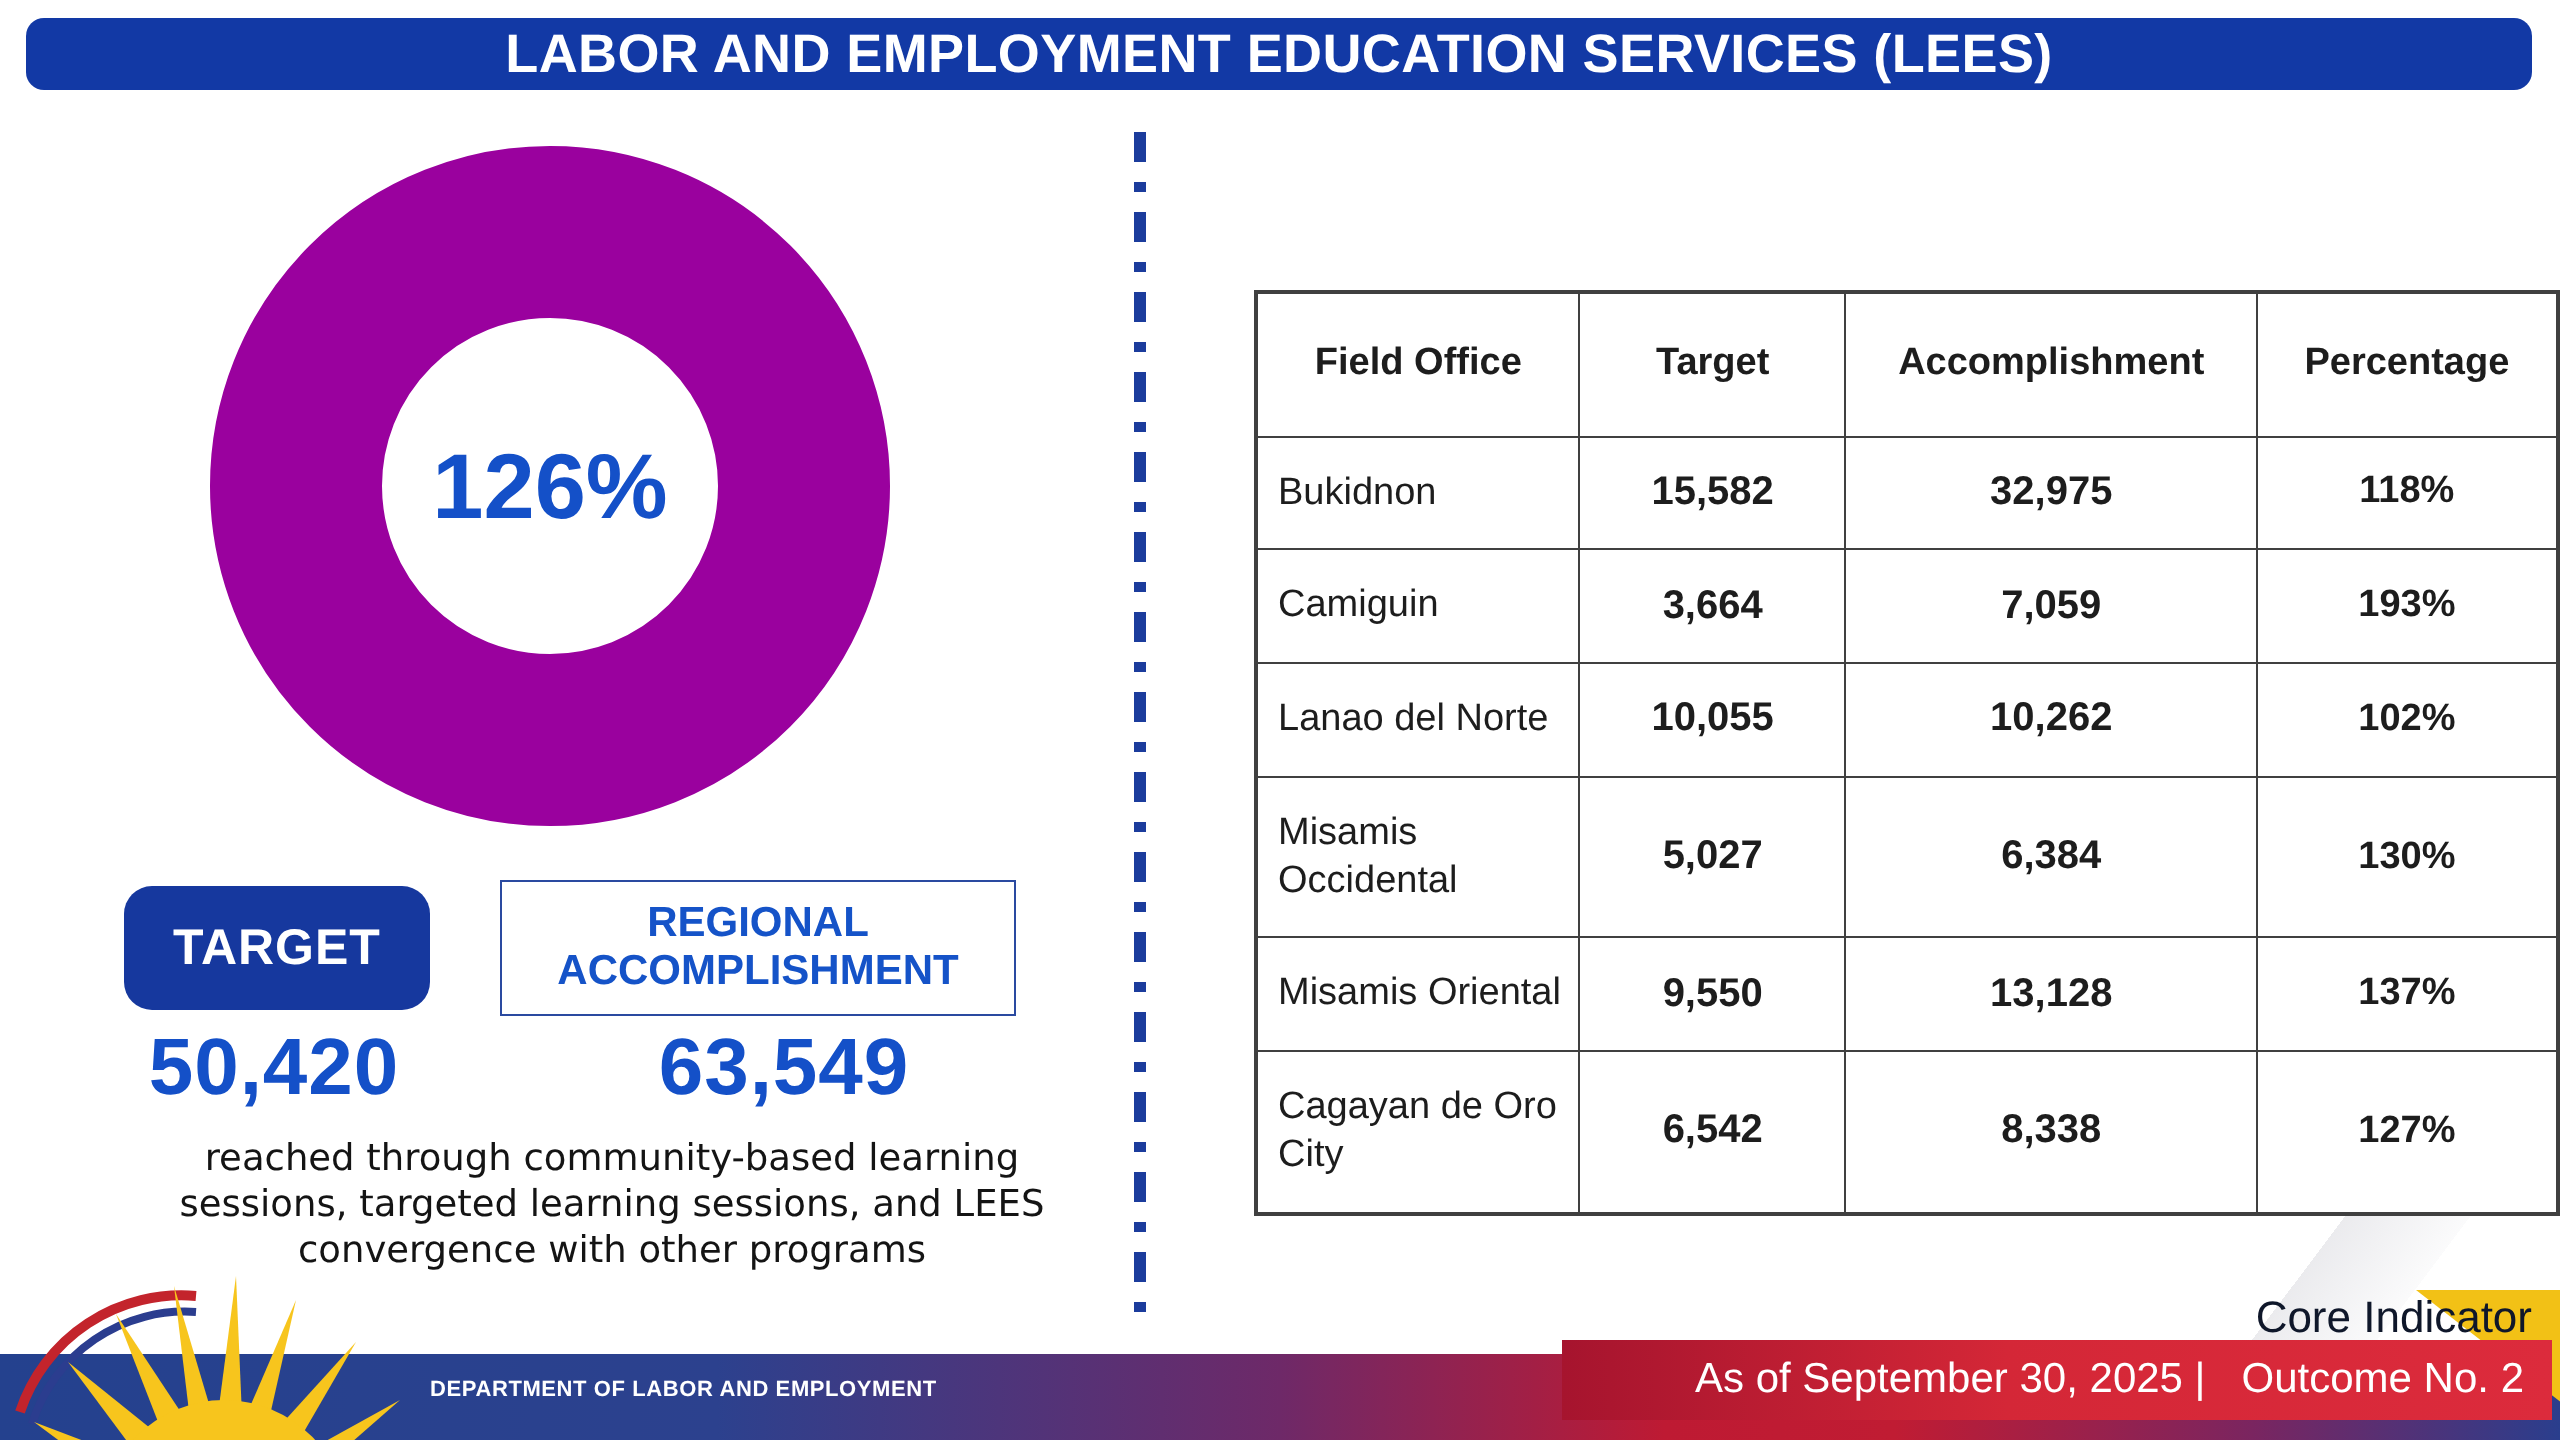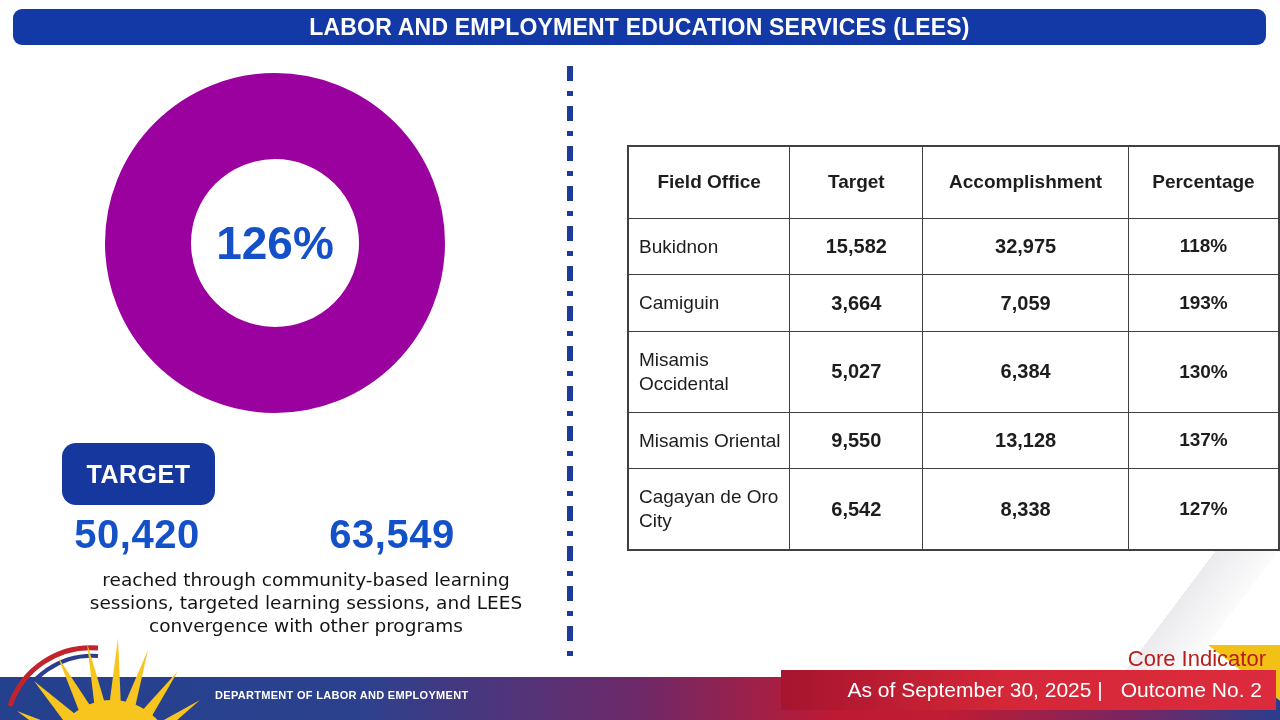--- a/index.html
+++ b/index.html
@@ -2,21 +2,21 @@
 <html><head>
 <meta charset="utf-8">
 <style>
   html,body{margin:0;padding:0;background:#ffffff;}
   #page{position:relative;width:1280px;height:720px;overflow:hidden;background:#ffffff;
         font-family:"Liberation Sans",sans-serif;}
 
   
   .banner{position:absolute;left:13px;top:9px;width:1253px;height:36px;background:#1239A5;
           border-radius:9px;display:flex;align-items:center;justify-content:center;}
-  .banner span{color:#ffffff;font-size:23px;font-weight:700;letter-spacing:.2px;}
+  .banner span{color:#ffffff;font-size:27px;font-weight:700;letter-spacing:.2px;}
 
   
   .donut{position:absolute;left:105px;top:73px;width:340px;height:340px;box-sizing:border-box;
          border:86px solid #9A019E;border-radius:50%;}
   .donut-label{position:absolute;left:105px;top:73px;width:340px;height:340px;
          display:flex;align-items:center;justify-content:center;
          font-size:46px;font-weight:700;color:#1450C8;}
 
   
   .target-btn{position:absolute;left:62px;top:443px;width:153px;height:62px;background:#16389E;
@@ -54,21 +54,21 @@
              padding-right:6px !important;line-height:1.25;}
   .td-num{font-size:20px;font-weight:700;text-align:center;}
   .td-pct{font-size:19px;font-weight:700;text-align:center;}
   .td-total-label{font-size:20px;font-weight:400;}
 
   
   .corner-swoosh{position:absolute;right:0;top:548px;width:250px;height:130px;z-index:0;
       background:linear-gradient(127deg,transparent 54%,rgba(205,205,212,.40) 54%,rgba(232,232,236,.18) 72%,transparent 72%);}
   .yellow-corner{position:absolute;right:0;top:645px;width:72px;height:60px;background:#F2C116;
       clip-path:polygon(0 0,100% 0,100% 93%);z-index:2;}
-  .core-indicator{position:absolute;right:14px;top:646px;font-size:22px;color:#b91c1c;z-index:3;}
+  .core-indicator{position:absolute;right:14px;top:646px;font-size:22px;color:#0f172a;z-index:3;}
 
   
   .footer-bar{position:absolute;left:0;top:677px;width:1280px;height:43px;z-index:1;
       background:linear-gradient(90deg,#24418E 0%,#2C418E 28%,#6E2968 50%,#BE1A33 65%,#C01C33 74%,#7A2560 88%,#2A3E8D 100%);}
   .dept{position:absolute;left:215px;top:689px;z-index:3;color:#ffffff;font-size:11px;
       font-weight:700;letter-spacing:.3px;}
   .date-band{position:absolute;left:781px;top:670px;width:495px;height:40px;z-index:3;
       background:linear-gradient(90deg,#A6142E 0%,#D42737 45%,#DC2B3C 100%);
       display:flex;align-items:center;justify-content:flex-end;padding-right:14px;box-sizing:border-box;text-align:center;}
   .date-band span{color:#ffffff;font-size:21px;font-weight:400;}
@@ -86,20 +86,23 @@
     <span>LABOR AND EMPLOYMENT EDUCATION SERVICES (LEES)</span>
   </div>
 
   <div class="corner-swoosh"></div>
 
   <div class="donut"></div>
   <div class="donut-label">126%</div>
 
   <div class="target-btn">
     <span>TARGET</span>
+  </div>
+  <div class="acc-box">
+    <span>REGIONAL ACCOMPLISHMENT</span>
   </div>
   <div class="big-num num-target">50,420</div>
   <div class="big-num num-acc">63,549</div>
 
   <div class="desc">
     <div>reached through community-based learning</div>
     <div>sessions, targeted learning sessions, and LEES</div>
     <div>convergence with other programs</div>
   </div>
 
@@ -119,20 +122,26 @@
       <td class="td-office">Bukidnon</td>
       <td class="td-num">15,582</td>
       <td class="td-num">32,975</td>
       <td class="td-pct">118%</td>
     </tr>
     <tr>
       <td class="td-office">Camiguin</td>
       <td class="td-num">3,664</td>
       <td class="td-num">7,059</td>
       <td class="td-pct">193%</td>
+    </tr>
+    <tr>
+      <td class="td-office">Lanao del Norte</td>
+      <td class="td-num">10,055</td>
+      <td class="td-num">10,262</td>
+      <td class="td-pct">102%</td>
     </tr>
     <tr>
       <td class="td-office">Misamis Occidental</td>
       <td class="td-num">5,027</td>
       <td class="td-num">6,384</td>
       <td class="td-pct">130%</td>
     </tr>
     <tr>
       <td class="td-office">Misamis Oriental</td>
       <td class="td-num">9,550</td>

